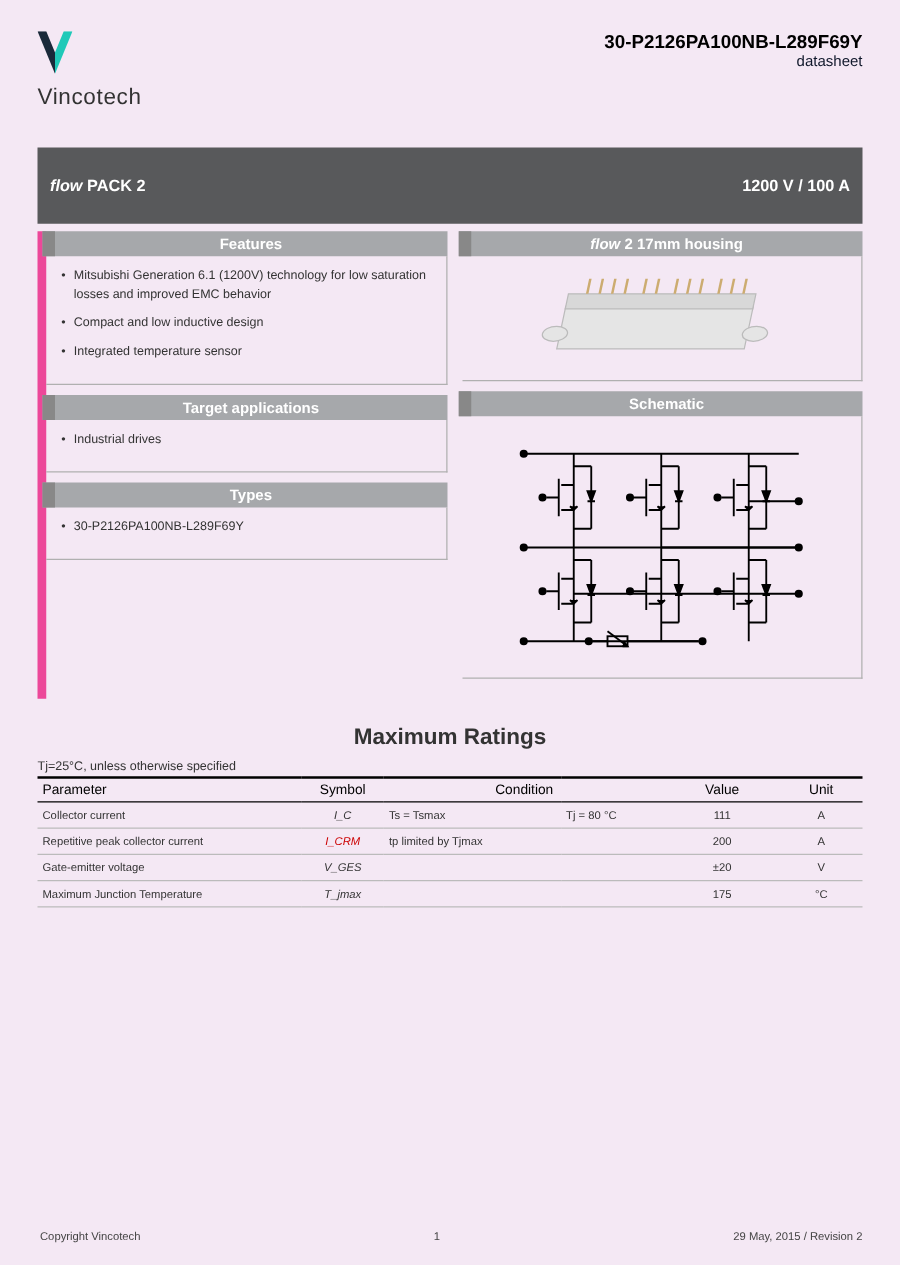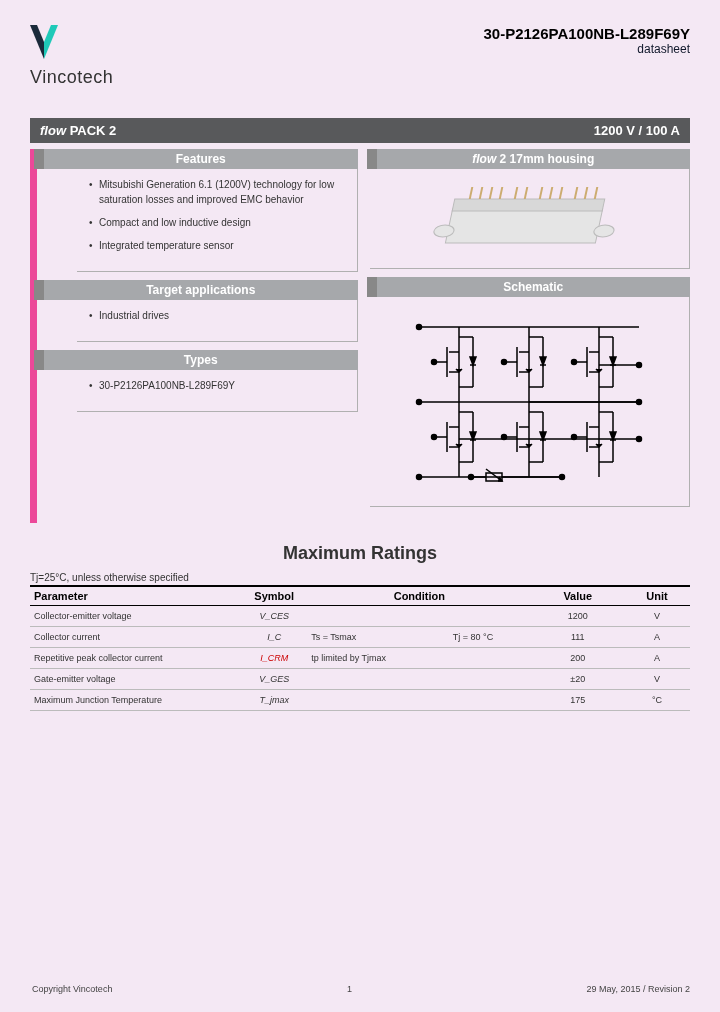--- a/index.html
+++ b/index.html
@@ -16,21 +16,21 @@
   .header { display: flex; justify-content: space-between; align-items: flex-start; margin-bottom: 30px; }
   .logo-block { display: flex; flex-direction: column; gap: 8px; }
   .logo-icon { width: 28px; height: 34px; }
   .logo-text { font-size: 18px; font-weight: 500; color: #333; letter-spacing: 0.5px; text-align: right; }
   .header-right { text-align: right; }
   .part-number { font-size: 15px; font-weight: bold; color: #000; }
   .datasheet-label { font-size: 12px; color: #0f172a; }
   .title-bar {
     background: #58595b;
     color: #fff;
-    padding: 5px 10px;
+    padding: 23px 10px;
     display: flex;
     justify-content: space-between;
     font-size: 13px;
     font-weight: bold;
     margin-bottom: 6px;
   }
   .title-bar .left { font-style: normal; }
   .title-bar .left em { font-style: italic; font-weight: bold; }
   .section-wrap { border-left: 7px solid #ec4899; padding: 0 0 8px 0; margin-bottom: 20px; }
   .two-col { display: flex; gap: 12px; }
@@ -47,21 +47,20 @@
     border-left: 10px solid #888;
     margin-left: -3px;
   }
   .block-body {
     border-right: 1px solid #b0b0b0;
     border-bottom: 1px solid #b0b0b0;
     padding: 8px 10px 10px 12px;
     font-size: 10px;
     line-height: 1.5;
     background: transparent;
-    margin-left: 40px;
   }
   .block-body ul { list-style: none; }
   .block-body li { position: relative; padding-left: 10px; margin-bottom: 8px; }
   .block-body li::before { content: "•"; position: absolute; left: 0; color: #333; }
   .product-image-box {
     border-right: 1px solid #b0b0b0;
     border-bottom: 1px solid #b0b0b0;
     padding: 8px;
     height: 100px;
     display: flex;
@@ -77,21 +76,21 @@
     display: flex;
     align-items: center;
     justify-content: center;
     background: transparent;
   }
   .max-ratings-title { font-size: 18px; font-weight: bold; text-align: center; margin: 18px 0 8px; }
   .condition-line { font-size: 10px; margin-bottom: 2px; }
   table.ratings { width: 100%; border-collapse: collapse; font-size: 9px; }
   table.ratings th {
     background: transparent;
-    font-weight: bold;
+    font-weight: normal;
     font-size: 11px;
     color: #000;
     border-top: 2px solid #000;
     border-bottom: 1px solid #000;
     padding: 3px 4px;
     text-align: left;
   }
   table.ratings th.center { text-align: center; }
   .section-row td {
     font-size: 14px;
@@ -334,28 +333,20 @@
       <tr>
         <th style="width:32%">Parameter</th>
         <th style="width:10%" class="center">Symbol</th>
         <th style="width:34%" class="center" colspan="2">Condition</th>
         <th style="width:14%" class="center">Value</th>
         <th style="width:10%" class="center">Unit</th>
       </tr>
     </thead>
     <tbody>
       <tr>
-        <td>Collector-emitter voltage</td>
-        <td class="sym">V_CES</td>
-        <td class="cond1"></td>
-        <td class="cond2"></td>
-        <td class="val">1200</td>
-        <td class="unit">V</td>
-      </tr>
-      <tr>
         <td>Collector current</td>
         <td class="sym">I_C</td>
         <td class="cond1">Ts = Tsmax</td>
         <td class="cond2">Tj = 80 °C</td>
         <td class="val">111</td>
         <td class="unit">A</td>
       </tr>
       <tr>
         <td>Repetitive peak collector current</td>
         <td class="sym"><span class="red-sym">I_CRM</span></td>

